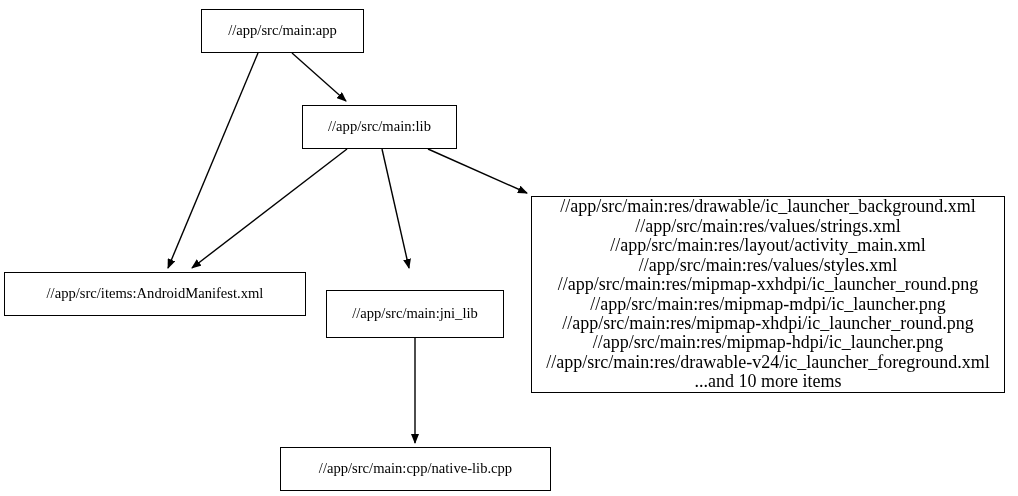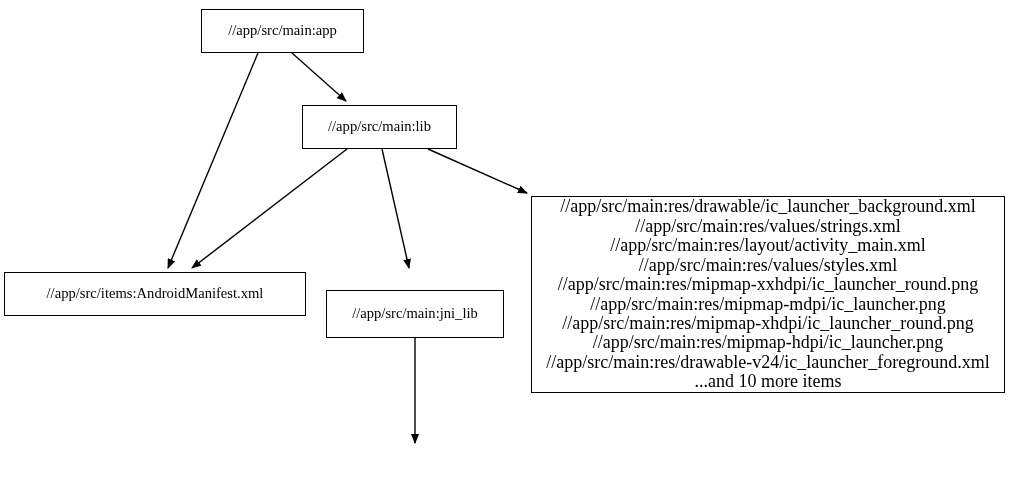--- a/index.html
+++ b/index.html
@@ -75,20 +75,23 @@
   </div>
 
   <div class="node" style="left:4px; top:272px; width:302px; height:44px;">
     <span class="node-label">//app/src/items:AndroidManifest.xml</span>
   </div>
 
   <div class="node" style="left:326px; top:272px; width:178px; height:48px;margin-top:18px;">
     <span class="node-label">//app/src/main:jni_lib</span>
   </div>
 
+  <div class="node" style="left:280px; top:447px; width:271px; height:44px;">
+    <span class="node-label">//app/src/main:cpp/native-lib.cpp</span>
+  </div>
 
   <div class="node node-multiline" style="left:531px; top:196px; width:474px; height:197px;">
     <span class="node-label">//app/src/main:res/drawable/ic_launcher_background.xml
 //app/src/main:res/values/strings.xml
 //app/src/main:res/layout/activity_main.xml
 //app/src/main:res/values/styles.xml
 //app/src/main:res/mipmap-xxhdpi/ic_launcher_round.png
 //app/src/main:res/mipmap-mdpi/ic_launcher.png
 //app/src/main:res/mipmap-xhdpi/ic_launcher_round.png
 //app/src/main:res/mipmap-hdpi/ic_launcher.png

